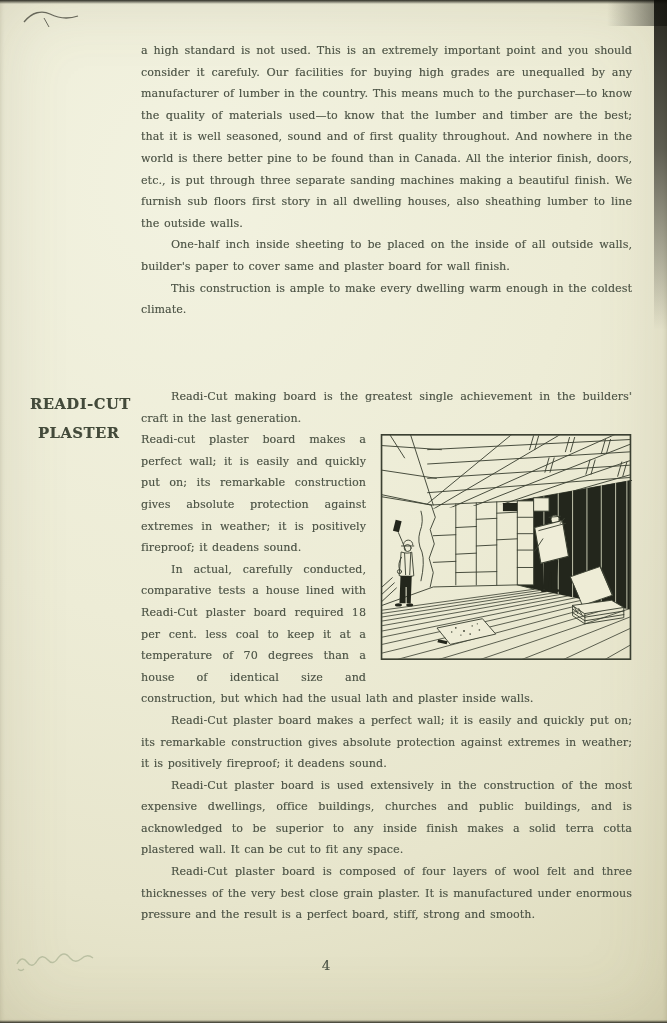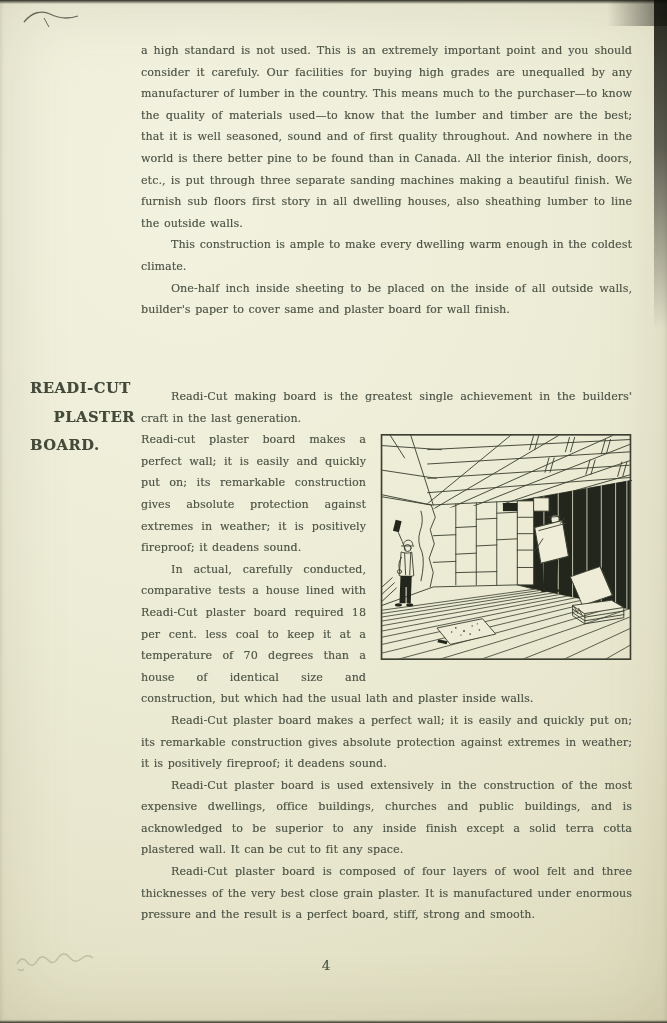--- a/index.html
+++ b/index.html
@@ -30,24 +30,24 @@
 
   
   .col{position:absolute;left:141px;width:491px;text-align:justify;
     font-size:11px;line-height:21.6px;letter-spacing:0.1px;word-spacing:1px;
     text-shadow:0.3px 0.3px 0.5px rgba(78,85,71,0.45);}
   .col-a{top:40px;}
   .col-b{top:386px;}
   .col p{margin:0;}
   .col p.ind{text-indent:30px;}
 
-  .sidebar-heading{position:absolute;left:30px;top:374px;width:105px;
+  .sidebar-heading{position:absolute;left:30px;top:390px;width:105px;
     font-weight:bold;font-size:14.6px;line-height:28.5px;letter-spacing:0.6px;
     color:#434a3a;text-shadow:0.4px 0.4px 0.5px rgba(67,74,58,0.5);}
-  .sidebar-heading .h2{padding-left:8px;text-align:right;}
+  .sidebar-heading .h2{padding-left:8px;}
 
   .figure{float:right;width:252px;height:228px;margin:4px 0 24px 14px;}
   .figure svg{display:block;width:100%;height:100%;}
 
   .page-number{position:absolute;left:306px;top:957px;width:40px;text-align:center;
     font-size:13.5px;color:#4e5547;text-shadow:0.3px 0.3px 0.5px rgba(78,85,71,0.45);}
 </style>
 </head>
 <body>
 
@@ -59,27 +59,26 @@
   <div class="edge-bottom"></div>
 
   <svg class="tear-mark" width="62" height="26" viewBox="0 0 62 26">
     <path d="M2,16 C10,6 20,4 28,8 S44,14 56,10" fill="none" stroke="#44443a" stroke-width="1.3"></path>
     <path d="M22,12 l5,9" fill="none" stroke="#44443a" stroke-width="1"></path>
   </svg>
 
   <div class="sidebar-heading">
     <div class="h1">READI-CUT</div>
     <div class="h2">PLASTER</div>
-    <div class="h3">BOARD.</div>
   </div>
 
   <div class="col col-a">
     <p>a high standard is not used.  This is an extremely important point and you should consider it carefuly.  Our facilities for buying high grades are unequalled by any manufacturer of lumber in the country.  This means much to the purchaser—to know the quality of materials used—to know that the lumber and timber are the best; that it is well seasoned, sound and of first quality throughout.  And nowhere in the world is there better pine to be found than in Canada.  All the interior finish, doors, etc., is put through three separate sanding machines making a beautiful finish.  We furnish sub floors first story in all dwelling houses, also sheathing lumber to line the outside walls.</p>
+    <p class="ind">One-half inch inside sheeting to be placed on the inside of all outside walls, builder's paper to cover same and plaster board for wall finish.</p>
     <p class="ind">This construction is ample to make every dwelling warm enough in the coldest climate.</p>
-    <p class="ind">One-half inch inside sheeting to be placed on the inside of all outside walls, builder's paper to cover same and plaster board for wall finish.</p>
   </div>
 
   <div class="col col-b">
     <p class="ind">Readi-Cut making board is the greatest single achievement in the builders' craft in the last generation.</p>
 
     <div>
       <div class="figure">
         <svg viewBox="0 0 246 222">
           <defs>
             <clipPath id="ceilClip">
@@ -236,21 +235,21 @@
 
             <rect x="1.5" y="1.5" width="243" height="219" stroke-width="1.6"></rect>
           </g>
         </svg>
       </div>
       <p>Readi-cut plaster board makes a perfect wall; it is easily and quickly put on; its remarkable construction gives absolute protection against extremes in weather; it is positively fireproof; it deadens sound.</p>
       <p class="ind">In actual, carefully conducted, comparative tests a house lined with Readi-Cut plaster board required 18 per cent. less coal to keep it at a temperature of 70 degrees than a house of identical size and construction, but which had the usual lath and plaster inside walls.</p>
     </div>
 
     <p class="ind">Readi-Cut plaster board makes a perfect wall; it is easily and quickly put on; its remarkable construction gives absolute protection against extremes in weather; it is positively fireproof; it deadens sound.</p>
-    <p class="ind">Readi-Cut plaster board is used extensively in the construction of the most expensive dwellings, office buildings, churches and public buildings, and is acknowledged to be superior to any inside finish except a solid terra cotta plastered wall.  It can be cut to fit any space.</p>
+    <p class="ind">Readi-Cut plaster board is used extensively in the construction of the most expensive dwellings, office buildings, churches and public buildings, and is acknowledged to be superior to any inside finish makes a solid terra cotta plastered wall.  It can be cut to fit any space.</p>
     <p class="ind">Readi-Cut plaster board is composed of four layers of wool felt and three thicknesses of the very best close grain plaster.  It is manufactured under enormous pressure and the result is a perfect board, stiff, strong and smooth.</p>
   </div>
 
   <div class="page-number">4</div>
 
   <svg class="faint-stamp" width="112" height="28" viewBox="0 0 112 28">
     <path d="M3,16 q5,-9 10,-2 q5,7 10,-1 q5,-8 11,-1 q5,6 10,-2 q6,-8 12,0 q5,6 11,1 q6,-6 12,-1" fill="none" stroke="#93a07f" stroke-width="1.4"></path>
     <path d="M4,21 q3,3 6,0" fill="none" stroke="#93a07f" stroke-width="1.2"></path>
   </svg>
 

